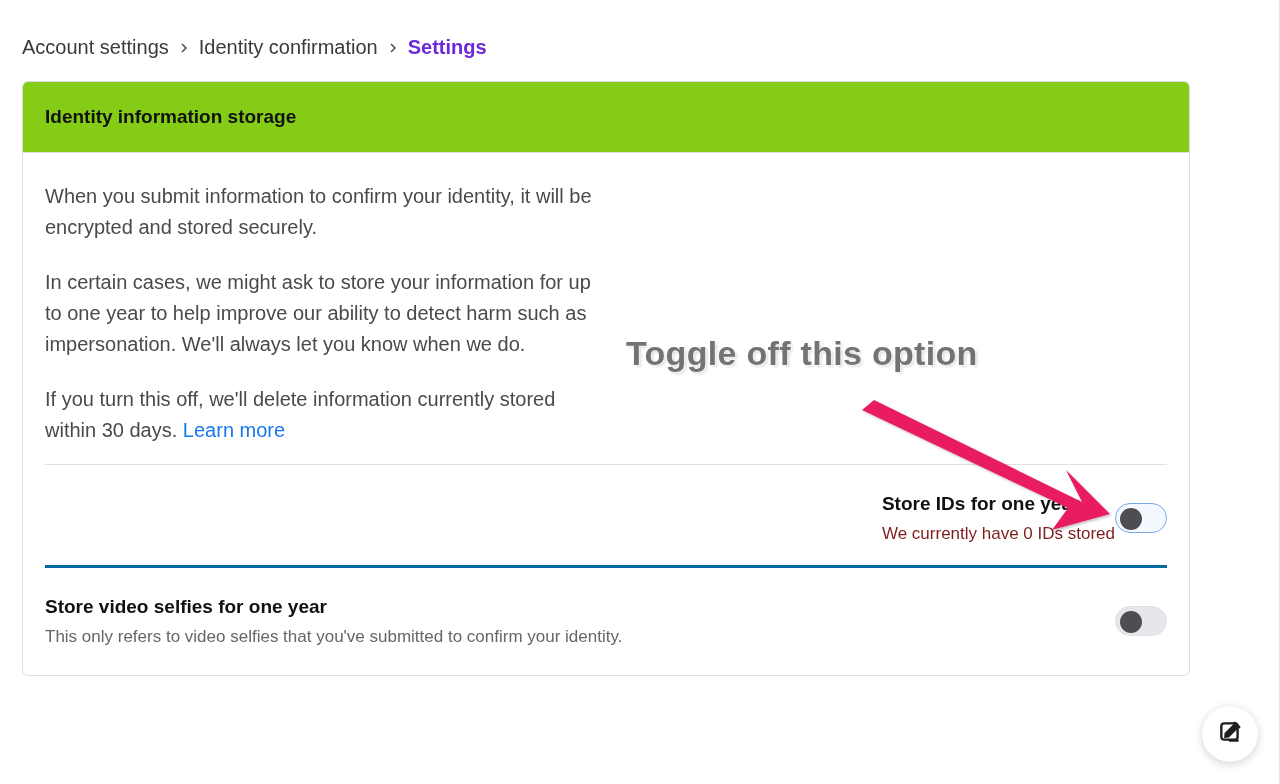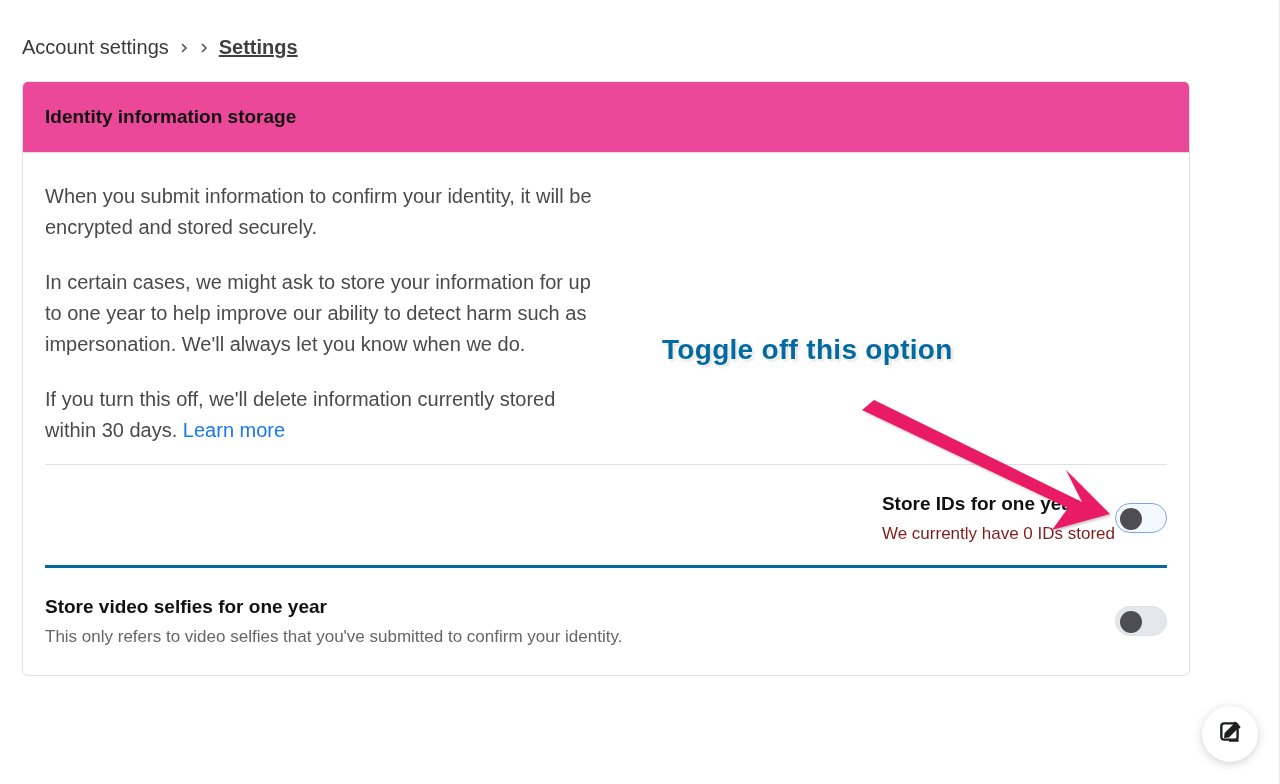--- a/index.html
+++ b/index.html
@@ -14,35 +14,35 @@
     .wrap { padding: 36px 22px 22px 22px; }
     .breadcrumb {
       font-size: 20px;
       color: #444;
       display: flex;
       align-items: center;
       gap: 10px;
       margin-bottom: 22px;
     }
     .breadcrumb .bc-link { color: #3a3a3a; cursor: pointer; }
-    .breadcrumb .bc-current { font-weight: 700; color: #404040; text-decoration: underline; }
+    .breadcrumb .bc-current { font-weight: 700; color: #6d28d9; }
     .breadcrumb .bc-sep {
       font-size: 14px;
       color: #555;
       display: inline-block;
       line-height: 1;
     }
     .card {
       border: 1px solid #dfdfe1;
       border-radius: 6px;
       width: 1168px;
       overflow: hidden;
     }
     .card-header {
-      background: #ec4899;
+      background: #84cc16;
       border-bottom: 1px solid #dfdfe1;
       padding: 24px 22px;
       font-size: 19px;
       font-weight: 700;
       color: #111;
     }
     .card-body { padding: 28px 22px 10px 22px; }
     .intro-para {
       font-size: 20px;
       line-height: 1.55;
@@ -111,25 +111,25 @@
       border: 1.5px solid #7aa7e6;
     }
     .toggle.off-highlight .knob {
       left: 4px;
       background: #4d4d52;
     }
 
     
     .annotation-label {
       position: absolute;
-      left: 662px;
+      left: 626px;
       top: 334px;
-      font-size: 28px;
+      font-size: 34px;
       font-weight: 800;
-      color: #0369a1;
+      color: #737373;
       text-shadow: 1px 1px 0 rgba(255,255,255,0.6), 2px 2px 3px rgba(0,0,0,0.15);
       letter-spacing: 0.3px;
       pointer-events: none;
     }
     .annotation-arrow {
       position: absolute;
       left: 852px;
       top: 386px;
       width: 260px;
       height: 160px;
@@ -168,20 +168,21 @@
 
 <div class="wrap">
 
   <nav class="breadcrumb">
     <span class="bc-link">Account settings</span>
     <span class="bc-sep">
       <svg width="10" height="10" viewBox="0 0 10 10">
           <polyline points="3,1 7,5 3,9" fill="none" stroke="#555" stroke-width="1.6"></polyline>
         </svg>
     </span>
+    <span class="bc-link">Identity confirmation</span>
     <span class="bc-sep">
       <svg width="10" height="10" viewBox="0 0 10 10">
           <polyline points="3,1 7,5 3,9" fill="none" stroke="#555" stroke-width="1.6"></polyline>
         </svg>
     </span>
     <span class="bc-current">Settings</span>
   </nav>
 
   <section class="card">
     <div class="card-header">Identity information storage</div>

